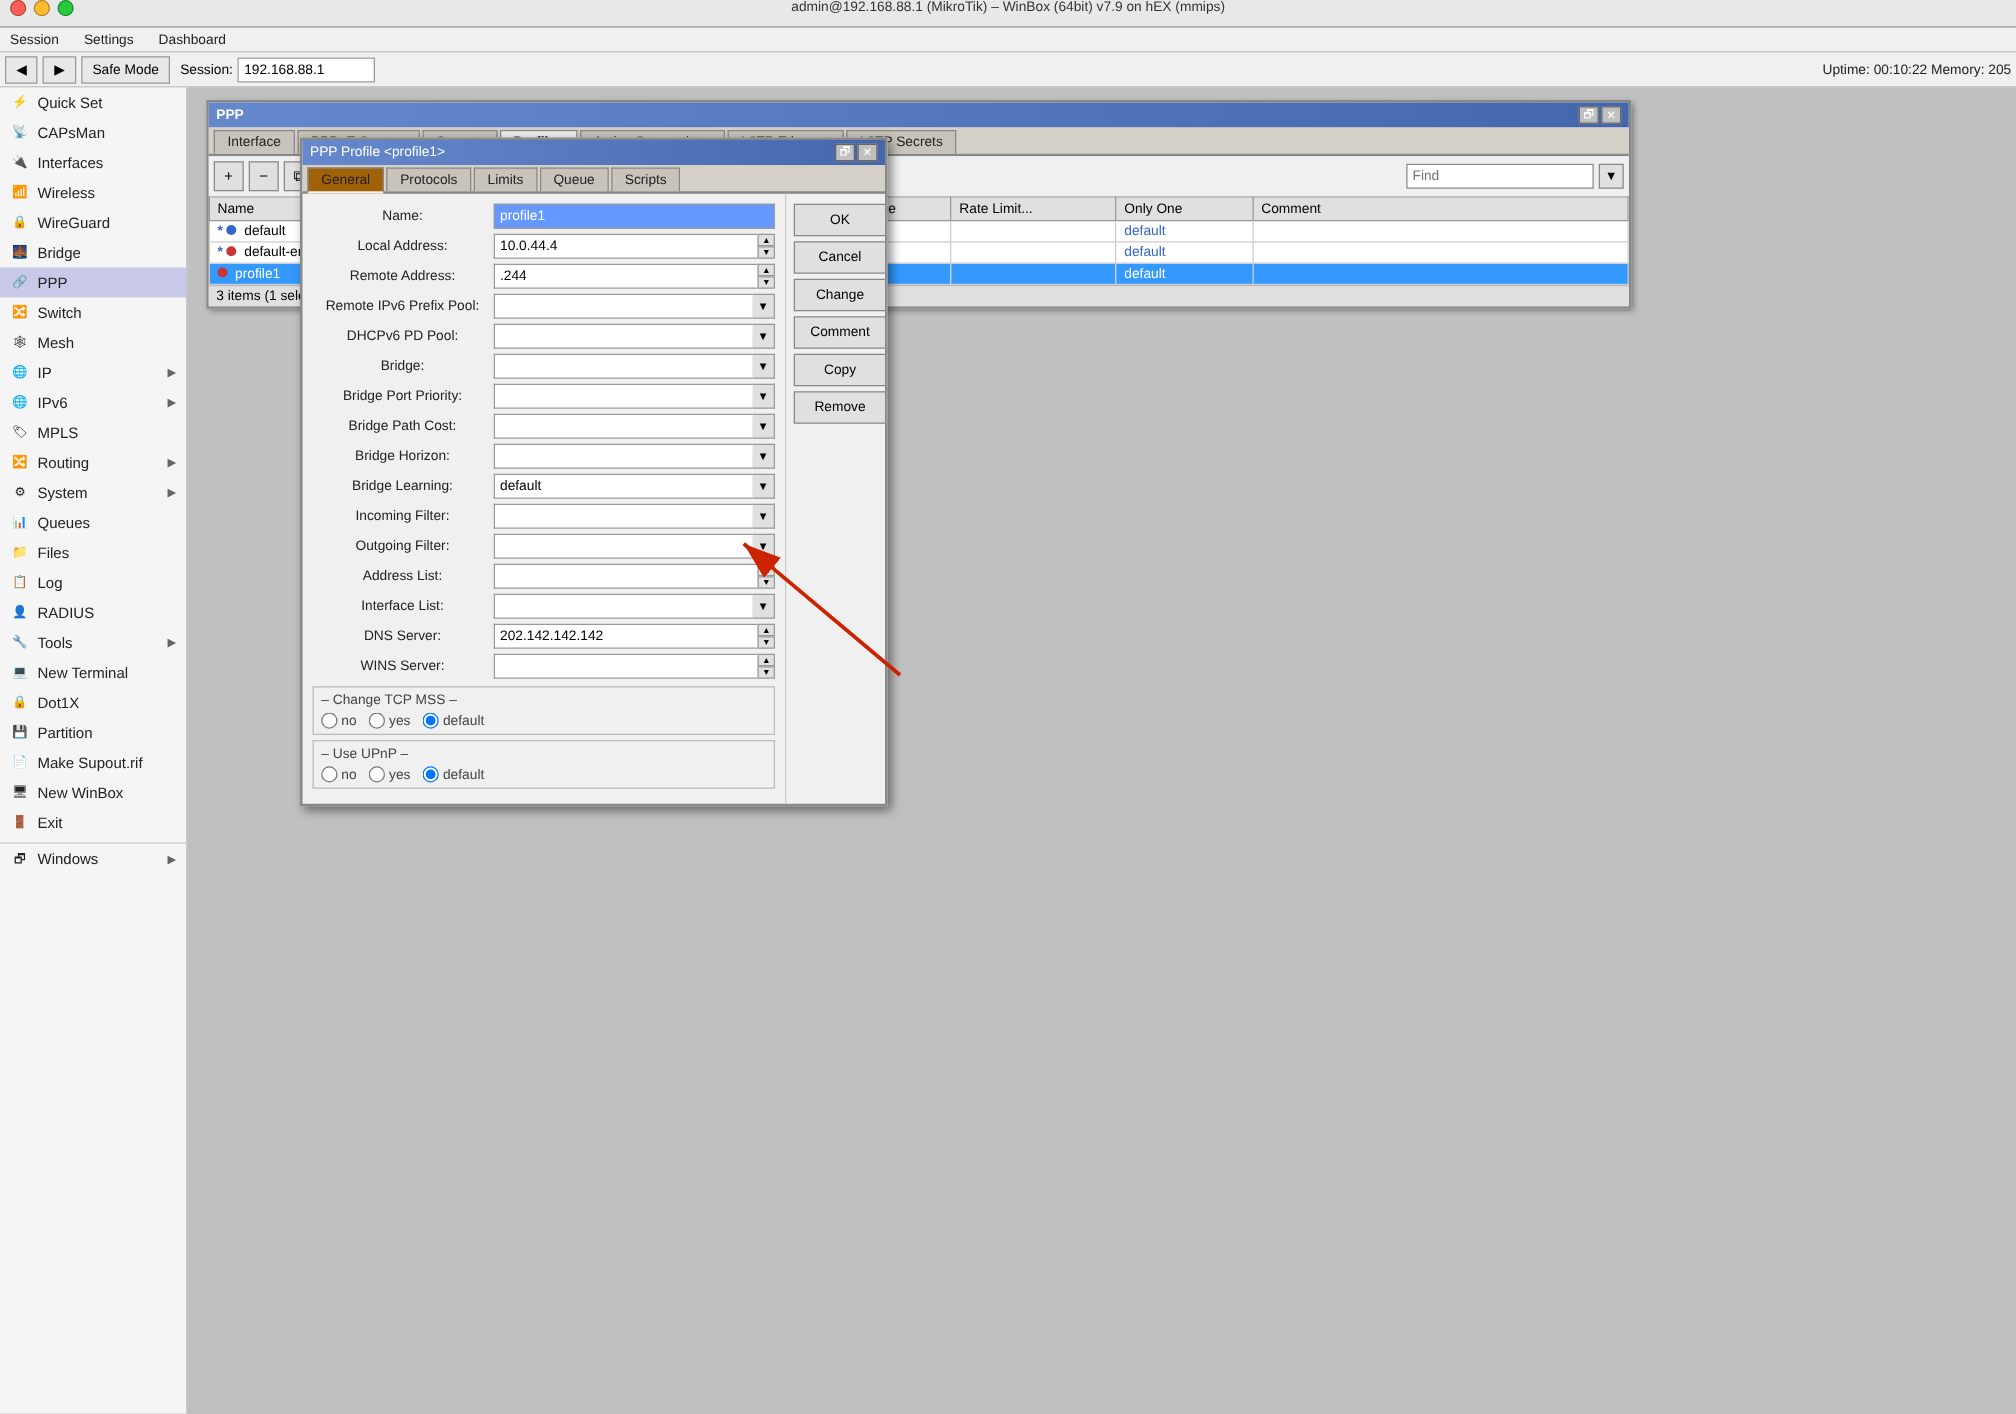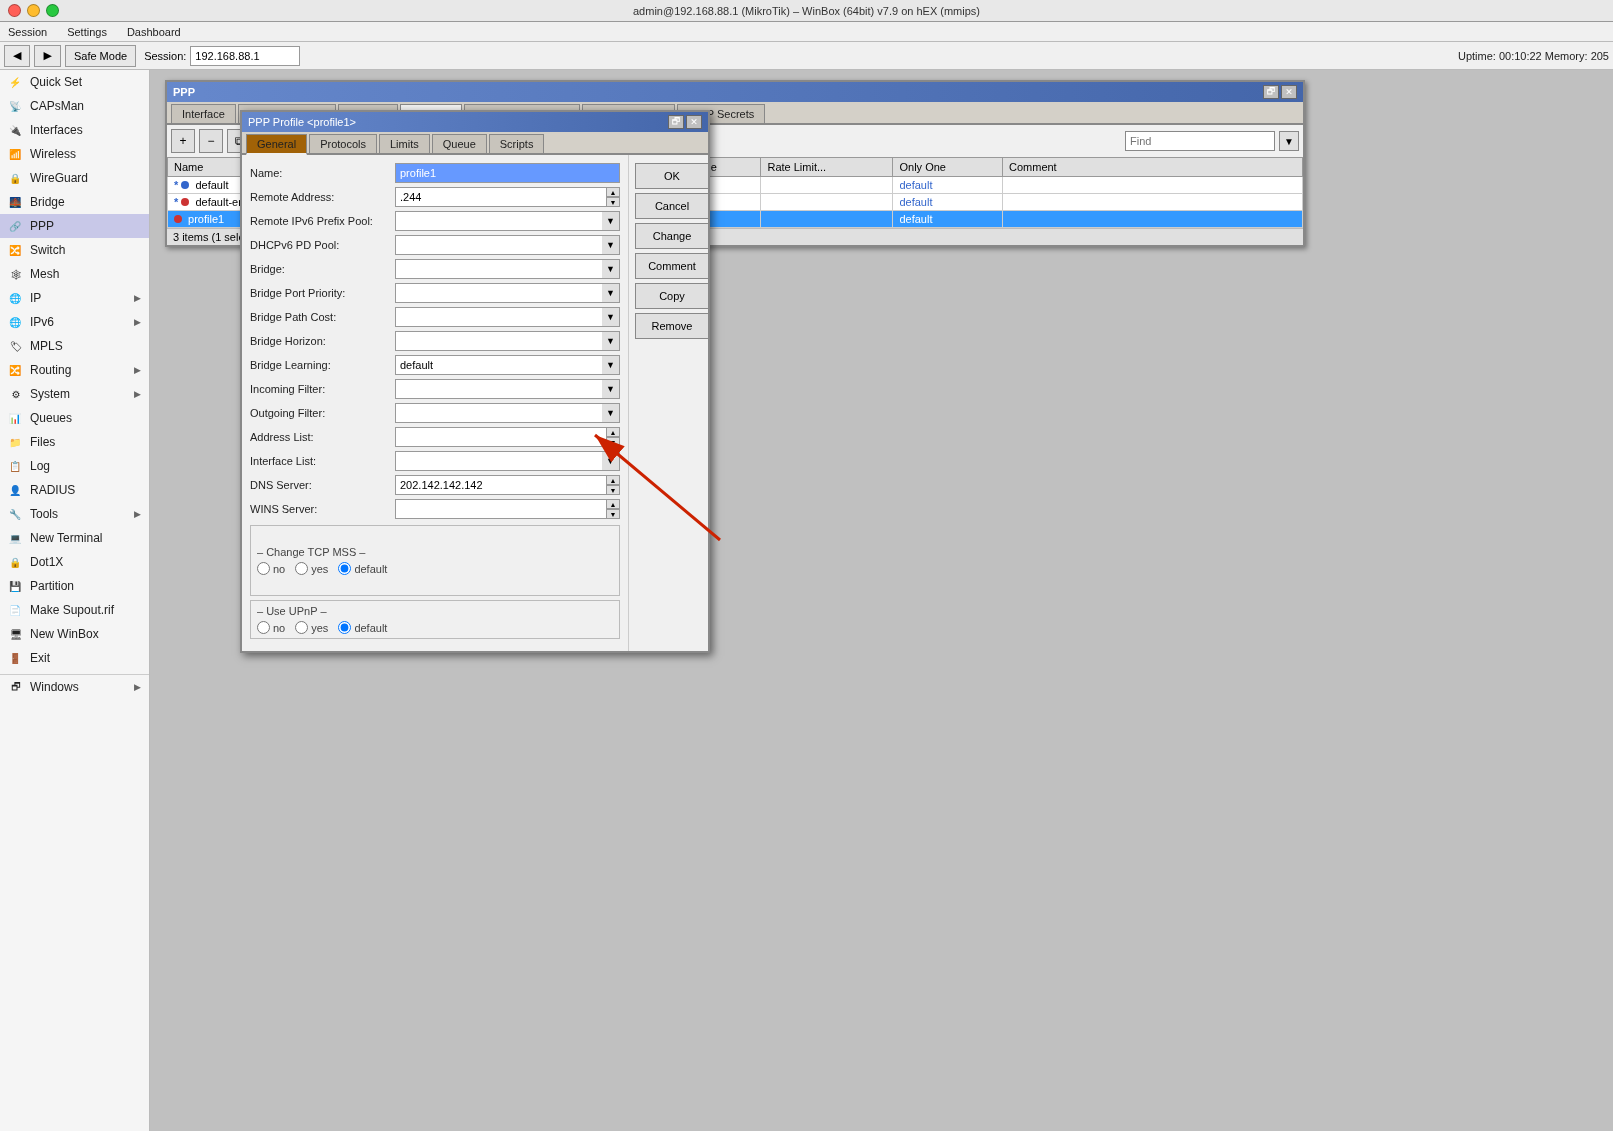--- a/index.html
+++ b/index.html
@@ -10,21 +10,20 @@
       width: 1613px;
       height: 1131px;
       overflow: hidden;
       position: relative;
     }
     
     .title-bar {
       background: #e8e8e8;
       height: 22px;
       display: flex;
-      align-items: center;
       justify-content: center;
       border-bottom: 1px solid #999;
       position: relative;
     }
     .title-bar-buttons {
       position: absolute;
       left: 8px;
       display: flex;
       gap: 6px;
     }
@@ -305,21 +304,21 @@
     }
 
     
     .form-row {
       display: flex;
       align-items: center;
       margin-bottom: 4px;
     }
     .form-label {
       width: 145px;
-      text-align: left;
+      text-align: center;
       padding-right: 1px;
       font-size: 11px;
       color: #222;
       flex-shrink: 0;
     }
     .form-input {
       flex: 1;
       height: 20px;
       border: 1px solid #999;
       background: white;
@@ -658,20 +657,30 @@
 
       <div class="dialog-body">
 
         <div class="dialog-form">
 
           <div class="form-row">
             <span class="form-label">Name:</span>
             <input class="form-input highlighted" type="text" value="profile1" style="background: rgb(102, 153, 255); color: white;">
           </div>
 
+          <div class="form-row">
+            <span class="form-label">Local Address:</span>
+            <div class="input-with-spinner">
+              <input class="spinner-input" type="text" value="10.0.44.4" style="">
+              <div class="spinner-buttons">
+                <div class="sp-btn">▲</div>
+                <div class="sp-btn">▼</div>
+              </div>
+            </div>
+          </div>
 
           <div class="form-row">
             <span class="form-label">Remote Address:</span>
             <div class="input-with-spinner">
               <input class="spinner-input" type="text" value=".244" style="">
               <div class="spinner-buttons">
                 <div class="sp-btn">▲</div>
                 <div class="sp-btn">▼</div>
               </div>
             </div>
@@ -784,21 +793,21 @@
             <span class="form-label">WINS Server:</span>
             <div class="input-with-spinner">
               <input class="spinner-input" type="text" value="" style="">
               <div class="spinner-buttons">
                 <div class="sp-btn">▲</div>
                 <div class="sp-btn">▼</div>
               </div>
             </div>
           </div>
 
-          <div style="margin: 6px 0 4px 0; font-size:11px; color:#444; border: 1px solid #bbb; padding: 20px 6px;">
+          <div style="margin: 6px 0 4px 0; font-size:11px; color:#444; border: 1px solid #bbb; padding: 4px 6px;">
             <div style="font-size:11px;margin-bottom:4px;">– Change TCP MSS –</div>
             <div class="radio-group">
               <label class="radio-item">
                 <input type="radio" name="tcp_mss" style=""> 
                   <span>no</span>
               </label>
               <label class="radio-item">
                 <input type="radio" name="tcp_mss" style=""> 
                   <span>yes</span>
               </label>

